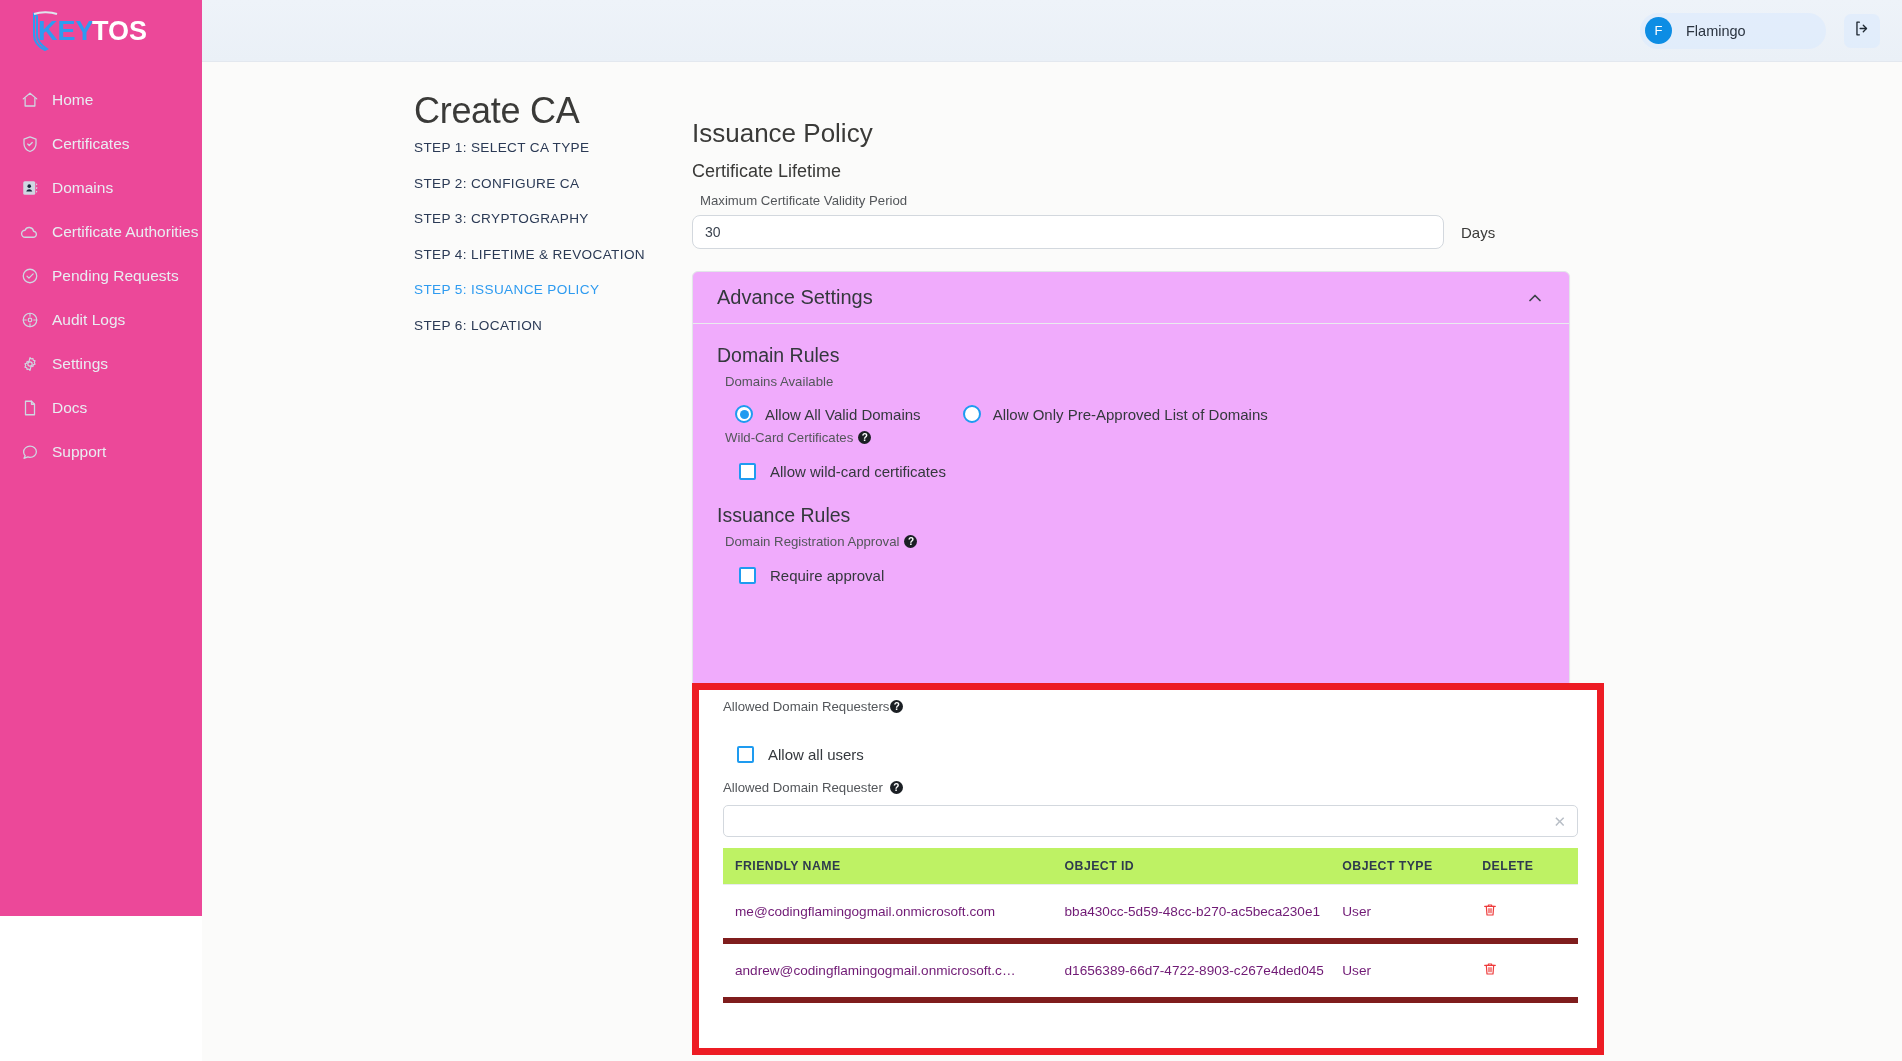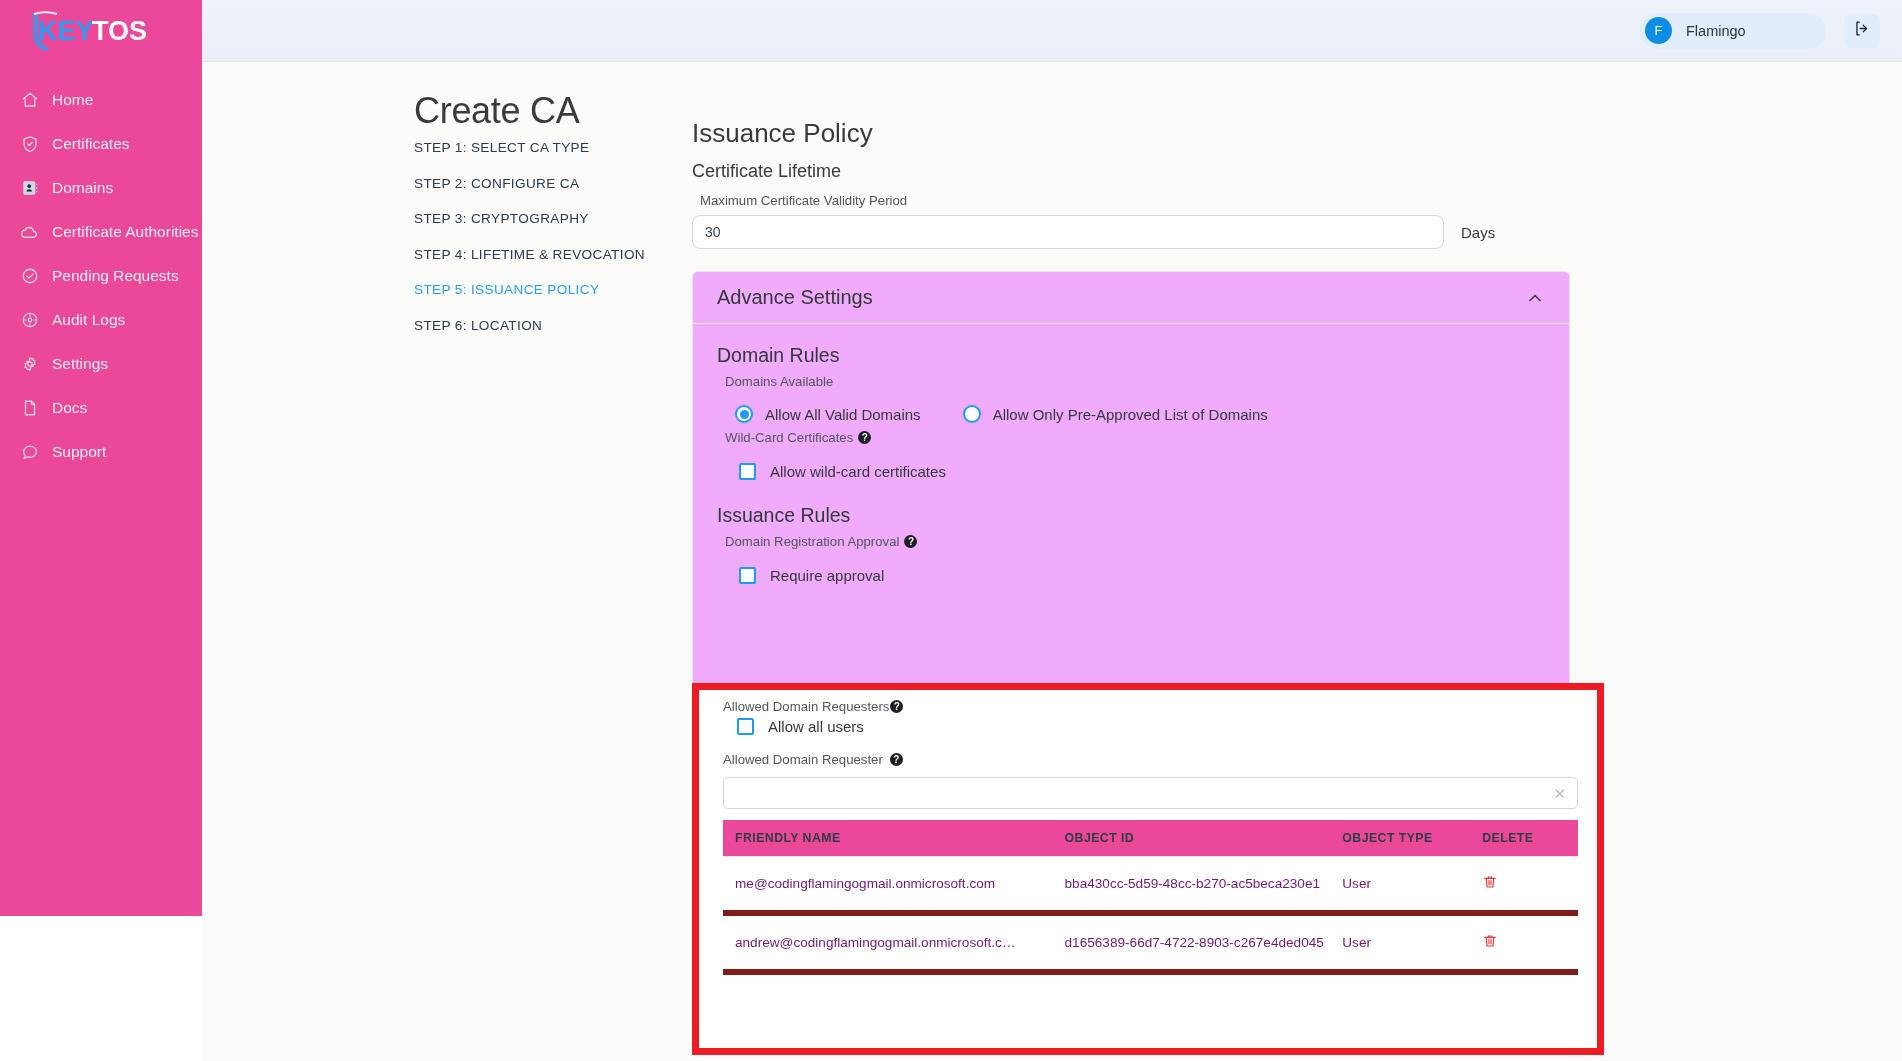--- a/index.html
+++ b/index.html
@@ -154,21 +154,21 @@
     background: #fff; font-size: 14px; padding: 0 32px 0 12px; outline: none;
     color:#3c4450; font-family: "Liberation Sans", sans-serif;
   }
   .clear-x {
     position: absolute; right: 12px; top: 50%; transform: translateY(-50%);
     color: #b8bec6; font-size: 15px; cursor: pointer; line-height: 1;
   }
 
   table.req-table { width: 855px; border-collapse: collapse; margin-top: 11px; }
   table.req-table thead th {
-    background: #ec4899; text-align: left;
+    background: #bef264; text-align: left;
     font-size: 12.3px; letter-spacing: .45px; color: #2f3b4d; font-weight: 700;
     padding: 11px 0 11px 12px; border-bottom: 1px solid #e8ebef;
   }
   table.req-table tbody td {
     font-size: 13.6px; color: #701a75; padding: 17px 0 17px 12px;
     border-bottom: 6px solid #7f1d1d; vertical-align: middle;
   }
   .col-name { width: 318px; }
   .col-oid  { width: 268px; }
   .col-type { width: 135px; }
@@ -391,21 +391,21 @@
       </div>
 
       <div class="highlight-box">
         <div class="hl-inner">
 
           <div class="hl-sub">
             <span>Allowed Domain Requesters</span>
             <span class="help">?</span>
           </div>
 
-          <div class="check-row" style="margin-left:14px;margin-top:4px;">
+          <div class="check-row" style="margin-left:14px;margin-top:32px;">
             <span class="checkbox"></span>
             <span class="check-lbl">Allow all users</span>
           </div>
 
           <div class="hl-sub spaced" style="margin-top:17px;">
             <span>Allowed Domain Requester</span>
             <span class="help">?</span>
           </div>
 
           <div class="search-wrap">

